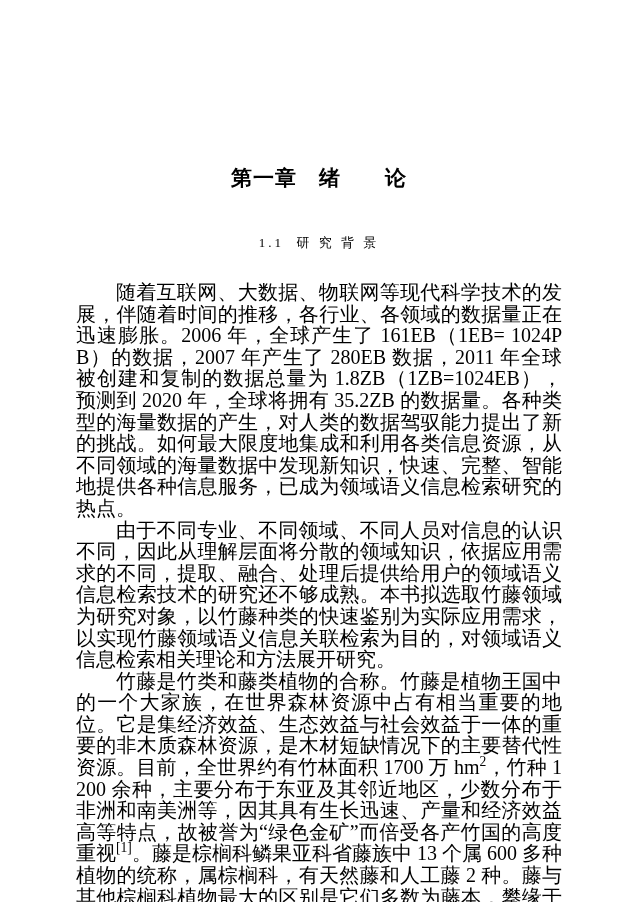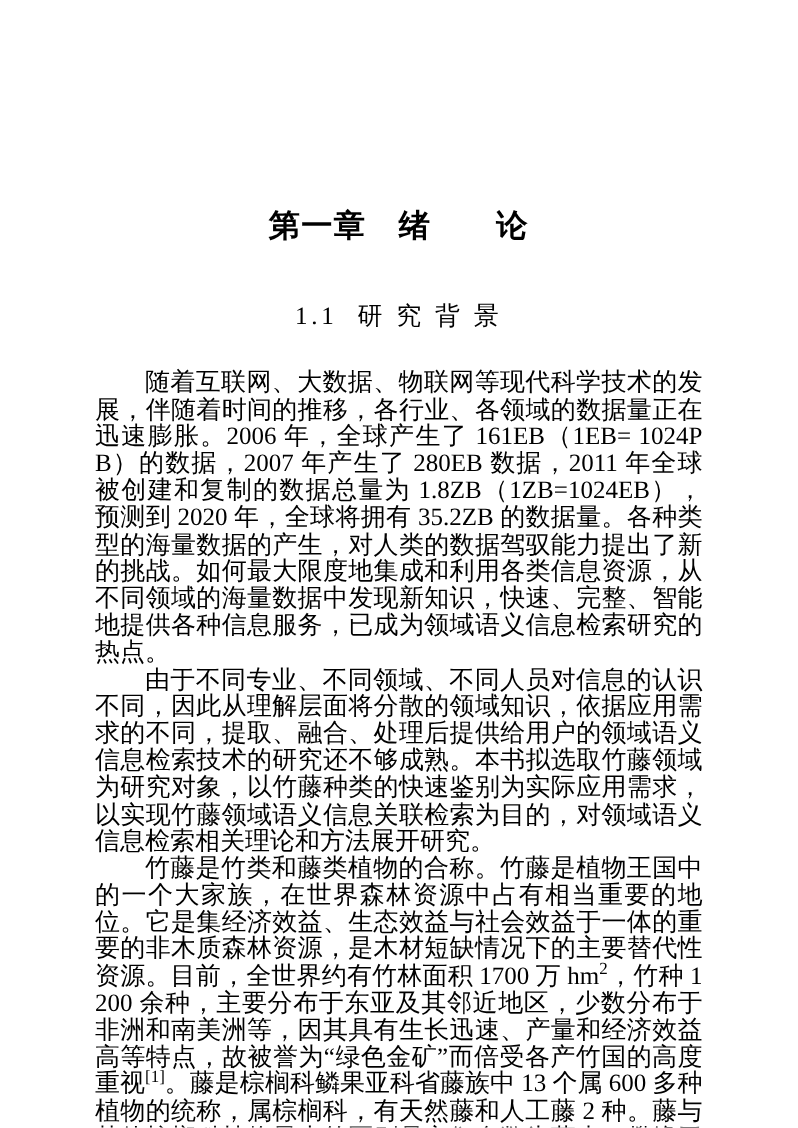--- a/index.html
+++ b/index.html
@@ -11,29 +11,29 @@
     color: #000000;
     font-family: "Liberation Serif", "DejaVu Serif", serif;
     overflow: hidden;
   }
   .page {
     width: 638px;
     height: 902px;
     padding: 164px 76px 0 76px;
   }
   .chapter-title {
-    font-size: 25px;
+    font-size: 21px;
     font-weight: bold;
     text-align: center;
     letter-spacing: 1px;
     white-space: pre-wrap;
     margin-bottom: 42px;
   }
   .section-title {
-    font-size: 20px;
+    font-size: 13px;
     font-weight: normal;
     text-align: center;
     letter-spacing: 3px;
     white-space: pre-wrap;
     margin-bottom: 30px;
   }
   .body-paragraph {
     font-size: 20px;
     line-height: 21.6px;
     text-align: justify;

